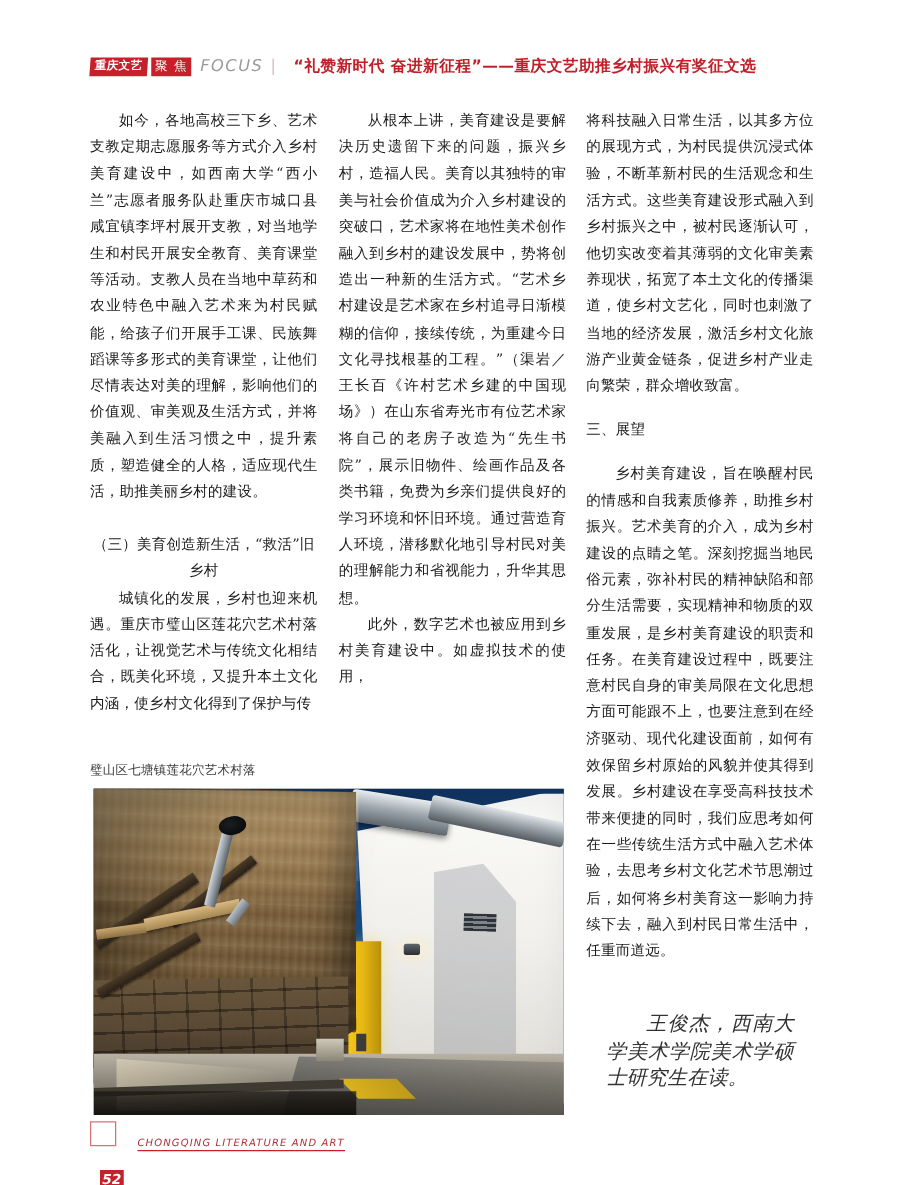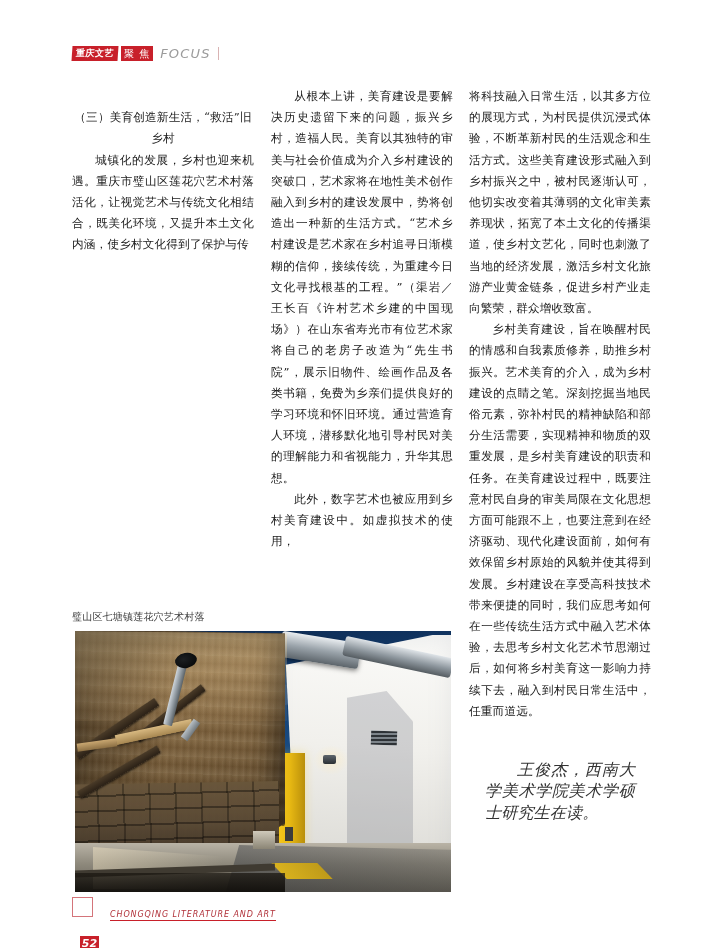--- a/index.html
+++ b/index.html
@@ -468,36 +468,39 @@
 </head>
 <body>
 
 <div class="page">
 
   <div class="header">
     <span class="masthead-logo">重庆文艺</span>
     <span class="masthead-cn">聚 焦</span>
     <span class="masthead-en">FOCUS</span>
     <span class="masthead-rule"></span>
+    <span class="header-title">“礼赞新时代  奋进新征程”——重庆文艺助推乡村振兴有奖征文选</span>
   </div>
   <div class="header-underline"></div>
 
   <div class="col" id="col1">
+    <p class="para">如今，各地高校三下乡、艺术支教定期志愿服务等方式介入乡村美育建设中，如西南大学“西小兰”志愿者服务队赴重庆市城口县咸宜镇李坪村展开支教，对当地学生和村民开展安全教育、美育课堂等活动。支教人员在当地中草药和农业特色中融入艺术来为村民赋能，给孩子们开展手工课、民族舞蹈课等多形式的美育课堂，让他们尽情表达对美的理解，影响他们的价值观、审美观及生活方式，并将美融入到生活习惯之中，提升素质，塑造健全的人格，适应现代生活，助推美丽乡村的建设。</p>
     <div class="spacer-line"></div>
     <p class="subhead">（三）美育创造新生活，“救活”旧乡村</p>
     <p class="para">城镇化的发展，乡村也迎来机遇。重庆市璧山区莲花穴艺术村落活化，让视觉艺术与传统文化相结合，既美化环境，又提升本土文化内涵，使乡村文化得到了保护与传</p>
   </div>
 
   <div class="col" id="col2">
     <p class="para">从根本上讲，美育建设是要解决历史遗留下来的问题，振兴乡村，造福人民。美育以其独特的审美与社会价值成为介入乡村建设的突破口，艺术家将在地性美术创作融入到乡村的建设发展中，势将创造出一种新的生活方式。“艺术乡村建设是艺术家在乡村追寻日渐模糊的信仰，接续传统，为重建今日文化寻找根基的工程。”（渠岩／王长百《许村艺术乡建的中国现场》）在山东省寿光市有位艺术家将自己的老房子改造为“先生书院”，展示旧物件、绘画作品及各类书籍，免费为乡亲们提供良好的学习环境和怀旧环境。通过营造育人环境，潜移默化地引导村民对美的理解能力和省视能力，升华其思想。</p>
     <p class="para">此外，数字艺术也被应用到乡村美育建设中。如虚拟技术的使用，</p>
   </div>
 
   <div class="col" id="col3">
     <p class="para noindent">将科技融入日常生活，以其多方位的展现方式，为村民提供沉浸式体验，不断革新村民的生活观念和生活方式。这些美育建设形式融入到乡村振兴之中，被村民逐渐认可，他切实改变着其薄弱的文化审美素养现状，拓宽了本土文化的传播渠道，使乡村文艺化，同时也刺激了当地的经济发展，激活乡村文化旅游产业黄金链条，促进乡村产业走向繁荣，群众增收致富。</p>
+    <p class="sect-head">三、展望</p>
     <p class="para">乡村美育建设，旨在唤醒村民的情感和自我素质修养，助推乡村振兴。艺术美育的介入，成为乡村建设的点睛之笔。深刻挖掘当地民俗元素，弥补村民的精神缺陷和部分生活需要，实现精神和物质的双重发展，是乡村美育建设的职责和任务。在美育建设过程中，既要注意村民自身的审美局限在文化思想方面可能跟不上，也要注意到在经济驱动、现代化建设面前，如何有效保留乡村原始的风貌并使其得到发展。乡村建设在享受高科技技术带来便捷的同时，我们应思考如何在一些传统生活方式中融入艺术体验，去思考乡村文化艺术节思潮过后，如何将乡村美育这一影响力持续下去，融入到村民日常生活中，任重而道远。</p>
     <div class="spacer-line"></div>
     <p class="byline">王俊杰，西南大学美术学院美术学硕士研究生在读。</p>
   </div>
 
   <div class="figure-caption">璧山区七塘镇莲花穴艺术村落</div>
   <div class="figure">
     <div class="photo">
       <div class="sky"></div>
       <div class="far-wall"></div>

